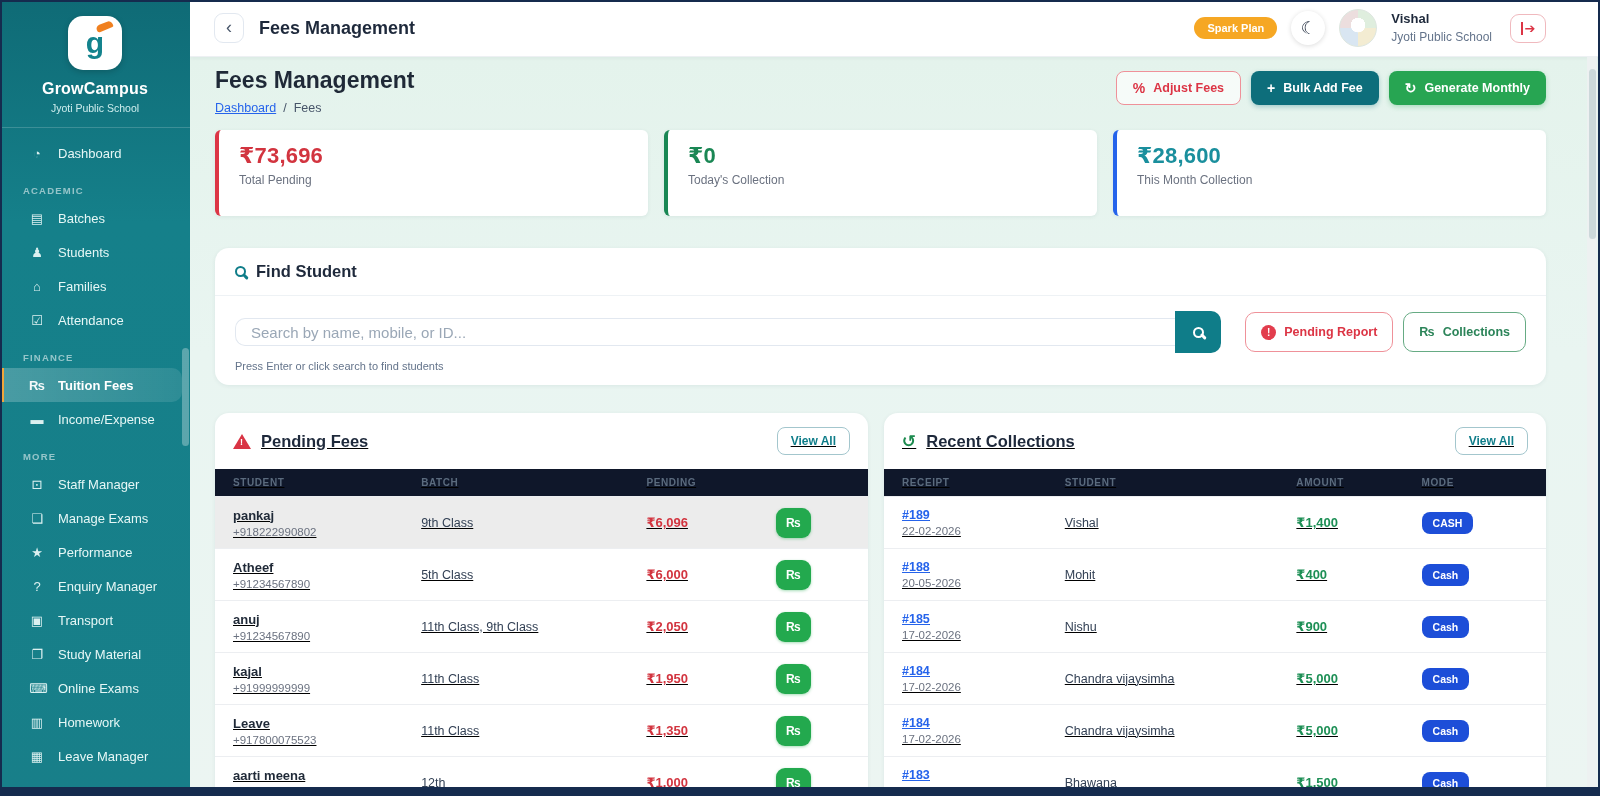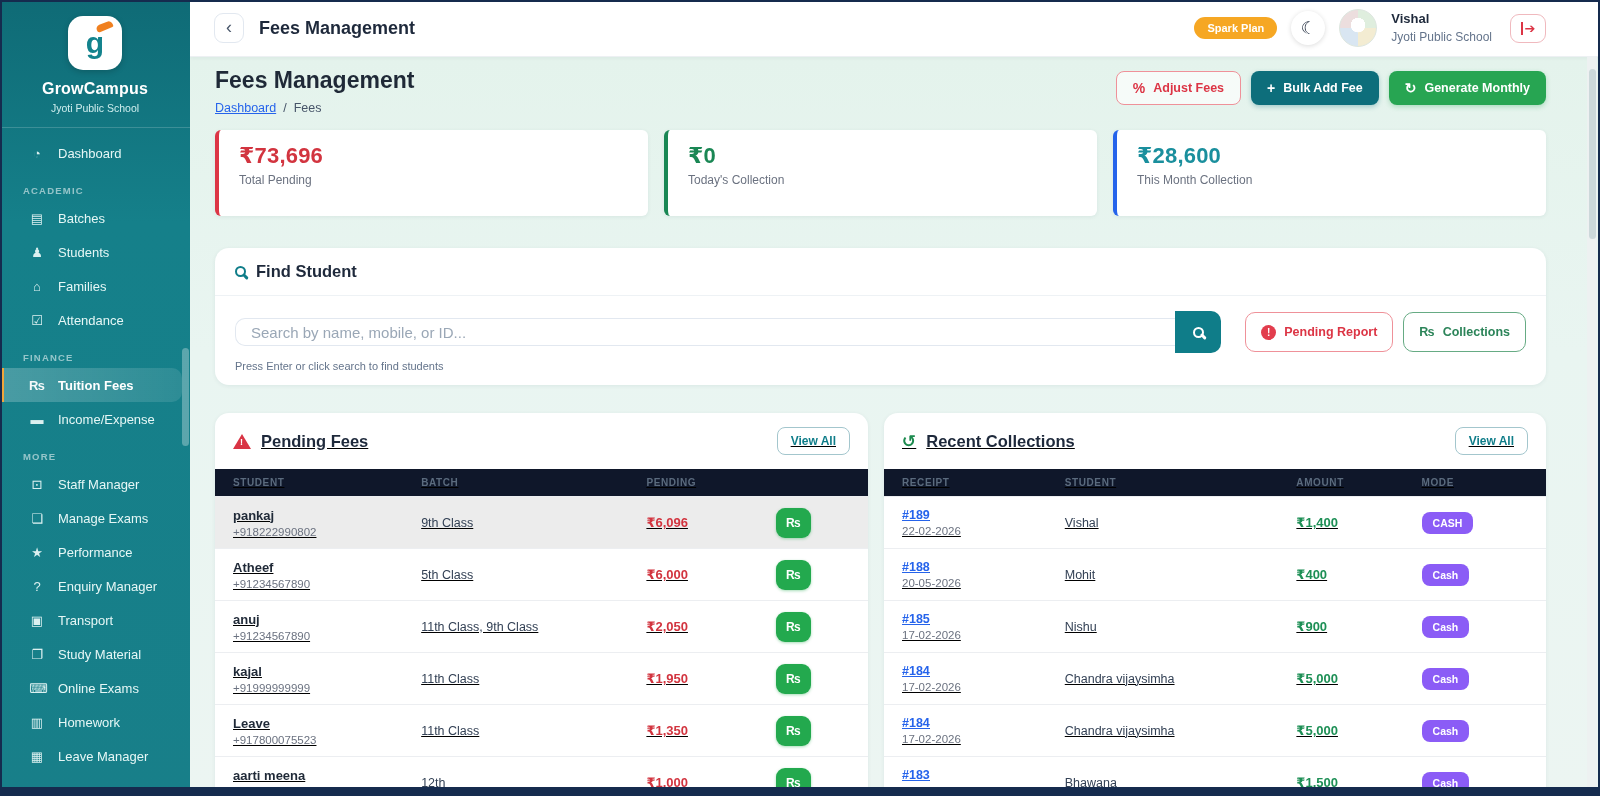--- a/index.html
+++ b/index.html
@@ -104,21 +104,21 @@
   .trow { display:grid; padding:9px 18px; border-top:1px solid #eceef1; align-items:center; min-height:52px; }
   .trow:first-of-type { border-top:none; }
   .trow.hl { background:#ececec; }
   .cell-name { font-size:13px; font-weight:bold; color:#1f2937; }
   .cell-sub { font-size:11.5px; color:#6b7280; margin-top:3px; }
   .cell-batch { font-size:12.5px; color:#334155; }
   .cell-amt-red { font-size:13px; font-weight:bold; color:#d2343f; }
   .cell-amt-green { font-size:13px; font-weight:bold; color:#1d8f55; }
   .pay-btn { width:35px; height:30px; background:#23a94e; border:none; border-radius:9px; color:#fff; font-size:12px; font-weight:bold; cursor:pointer; box-shadow:0 1px 3px rgba(35,169,78,.4); }
   .receipt-link { font-size:12.5px; font-weight:bold; color:#2563eb; text-decoration:underline; cursor:pointer; }
-  .mode-badge { display:inline-block; background:#8b5cf6; color:#fff; font-size:10.5px; font-weight:bold; padding:5px 11px; border-radius:8px; }
+  .mode-badge { display:inline-block; background:#1d4ed8; color:#fff; font-size:10.5px; font-weight:bold; padding:5px 11px; border-radius:8px; }
 
   
   .vscroll { position:absolute; right:3px; top:57px; bottom:9px; width:10px; background:#edf1f1; z-index:30; }
   .vscroll-thumb { position:absolute; top:12px; left:1.5px; width:7px; height:170px; border-radius:4px; background:#ccd8da; }
 </style>
 </head>
 <body>
 
 <aside class="sidebar">
   <div class="side-logo">

